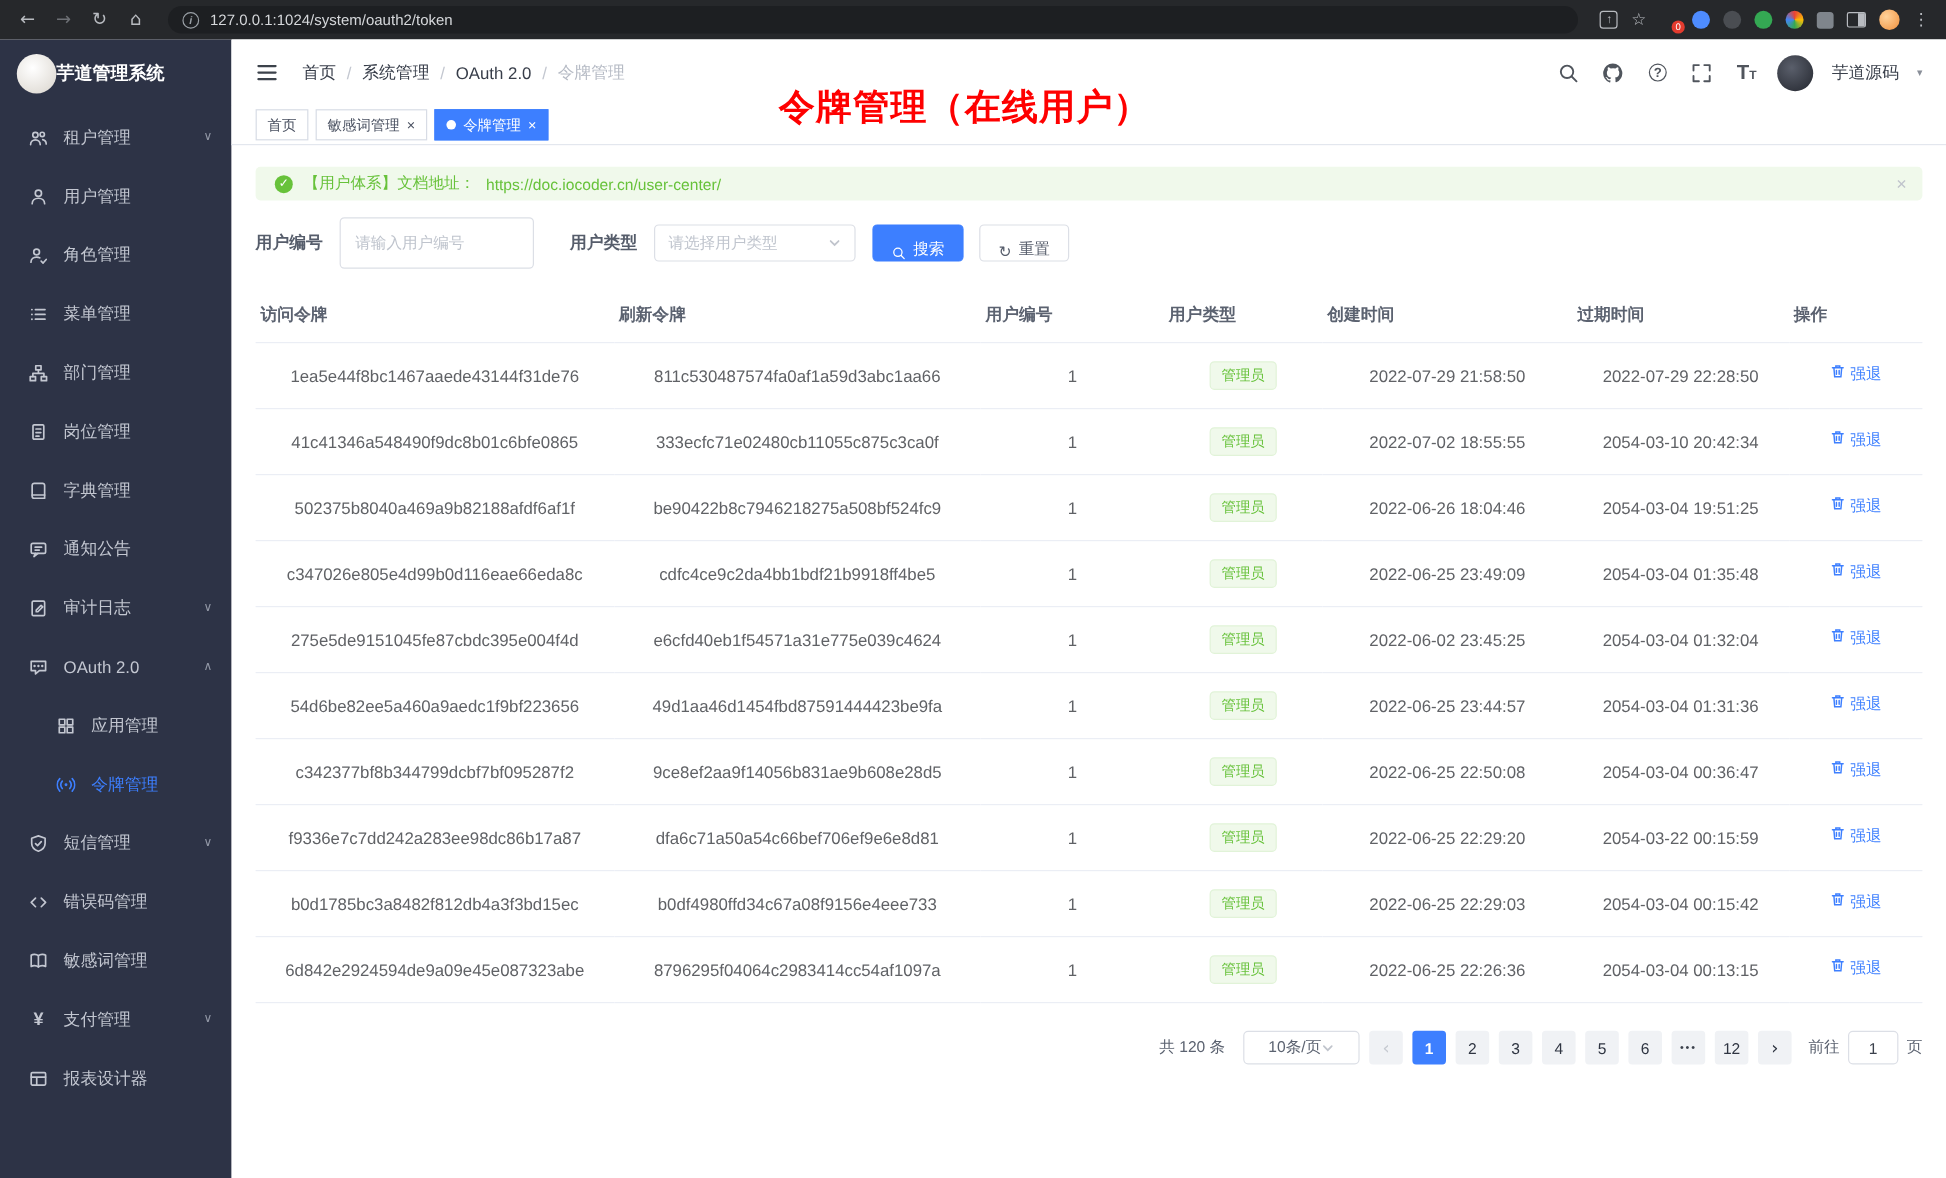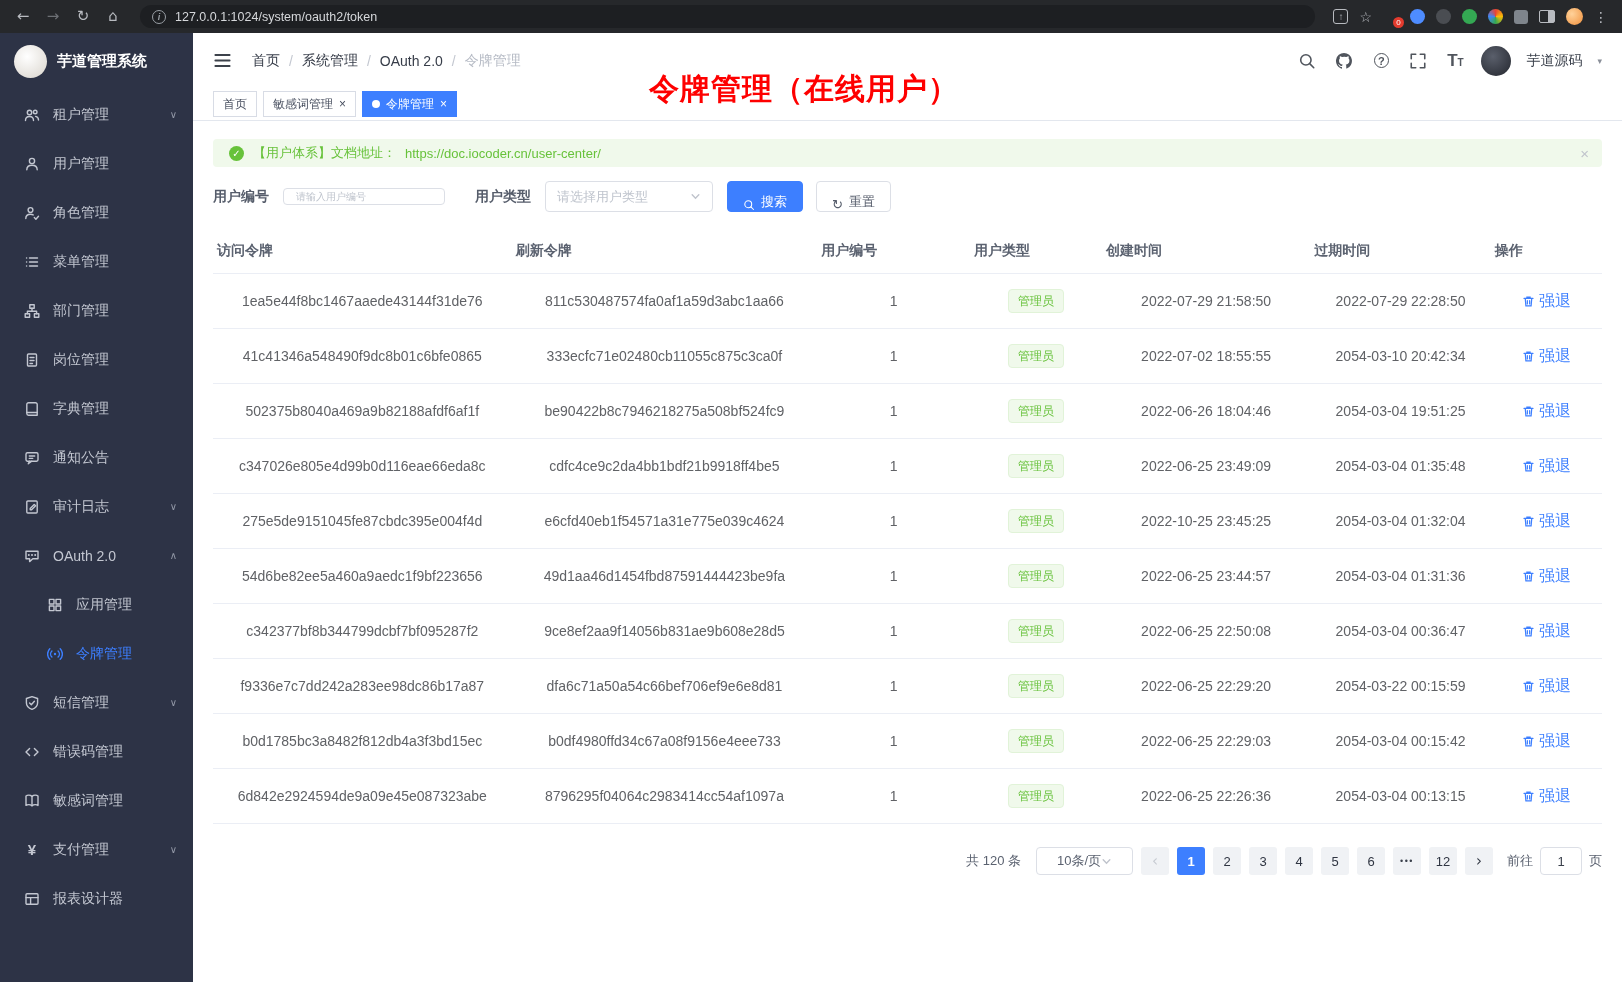--- a/index.html
+++ b/index.html
@@ -31,21 +31,21 @@
   .dot-multi{background:conic-gradient(#ea4335,#fbbc05,#34a853,#4285f4,#ea4335)}
   .ext-wrap{position:relative;width:16px;height:16px}
   .ext-sq{width:14px;height:14px;background:#9aa0a6;border-radius:3px;margin-top:1px}
   .ext-badge{position:absolute;right:-5px;bottom:-3px;background:#e33b2e;color:#fff;font-size:8px;min-width:11px;height:11px;border-radius:6px;display:flex;align-items:center;justify-content:center;padding:0 2px}
   .panel-ic{width:16px;height:13px;border:1.5px solid #b8bbc0;border-radius:2px;background:linear-gradient(to right,transparent 60%,#b8bbc0 60%)}
   .b-avatar{width:17px;height:17px;border-radius:50%;background:radial-gradient(circle at 35% 35%,#ffd29a,#f0903c)}
 
   
   .app{display:flex;height:949px}
   .sidebar{width:193px;flex:none;background:var(--side-bg);color:#c3c7d1;overflow:hidden}
-  .logo{height:57px;display:flex;align-items:center;gap:10px;padding-left:14px}
+  .logo{height:57px;display:flex;align-items:center;padding-left:14px}
   .logo-av{width:33px;height:33px;border-radius:50%;background:radial-gradient(circle at 40% 35%,#ffffff,#d9d4cc);flex:none}
   .logo-title{color:#fff;font-size:15px;font-weight:700}
   .side-item{height:49px;display:flex;align-items:center;gap:12px;padding:0 16px 0 23px;font-size:14px;cursor:pointer}
   .side-item.sub{padding-left:46px}
   .side-item.active{color:var(--primary)}
   .side-item .ic{width:18px;height:18px;display:flex;align-items:center;justify-content:center;flex:none}
   .side-item .ic svg{width:16px;height:16px}
   .side-item .lbl{flex:1;white-space:nowrap}
   .chev{font-size:10px;color:#9298a6;font-family:"DejaVu Sans",sans-serif}
   .yen{font-size:15px;font-weight:700;line-height:1}
@@ -82,36 +82,36 @@
   
   .content{flex:1;padding:18px 20px 0}
 
   .alert{height:28px;background:#f0f9eb;border-radius:4px;display:flex;align-items:center;gap:9px;padding:0 16px;font-size:13px;color:var(--green);position:relative;margin-bottom:14px}
   .chk{width:15px;height:15px;border-radius:50%;background:var(--green);color:#fff;font-size:10px;display:flex;align-items:center;justify-content:center;flex:none;font-family:"DejaVu Sans",sans-serif}
   .alert a{color:var(--green);text-decoration:none}
   .alert .close{position:absolute;right:13px;color:#c0c4cc;font-size:15px;cursor:pointer}
 
   .filter{display:flex;align-items:center;margin-bottom:17px;font-size:14px}
   .flabel{font-weight:700;color:#565d6b;margin-right:14px;white-space:nowrap}
-  .finput{width:162px;height:17px;border:1px solid #dcdfe6;border-radius:4px;padding:0 12px;font-size:10px;color:var(--txt);outline:none;font-family:inherit}
+  .finput{width:162px;height:43px;border:1px solid #dcdfe6;border-radius:4px;padding:0 12px;font-size:13px;color:var(--txt);outline:none;font-family:inherit}
   .finput::placeholder{color:#bfc4cd}
   .gap{width:30px}
   .fselect{width:168px;height:31px;border:1px solid #dcdfe6;border-radius:4px;display:flex;align-items:center;justify-content:space-between;padding:0 11px;font-size:13px;color:#bfc4cd;cursor:pointer;background:#fff}
   .fselect .cic{color:#c0c4cc}
   .btn{height:31px;border-radius:4px;display:inline-flex;align-items:flex-end;gap:6px;padding:0 15px;font-size:13px;cursor:pointer;border:1px solid transparent;font-family:inherit}
   .btn .ic svg{width:12px;height:12px}
   .btn-primary{background:var(--primary);border-color:var(--primary);color:#fff;margin-left:14px}
   .btn-plain{background:#fff;border-color:#dcdfe6;color:#565d6b;margin-left:13px}
   .rfr{font-size:13px;font-family:"DejaVu Sans",sans-serif;line-height:1}
 
   table{width:100%;border-collapse:collapse;table-layout:fixed}
   th{font-size:14px;font-weight:700;color:#5b6270;padding:13px 4px;border-bottom:1px solid var(--border);text-align:left;white-space:nowrap}
   td{font-size:14px;color:var(--txt);padding:15px 4px;border-bottom:1px solid var(--border);text-align:center;white-space:nowrap;overflow:hidden}
   .tag-green{display:inline-block;background:#f0f9eb;border:1px solid #e1f3d8;color:var(--green);font-size:12px;padding:2px 9px;border-radius:4px;line-height:1.5}
-  .op-link{color:var(--primary);font-size:16px;display:inline-flex;align-items:center;gap:4px;cursor:pointer}
+  .op-link{color:var(--primary);font-size:13px;display:inline-flex;gap:4px;cursor:pointer}
 
   .pager{display:flex;align-items:center;justify-content:flex-end;gap:8px;margin-top:23px;font-size:13px;color:#5b6270}
   .ptotal{margin-right:7px}
   .psize{width:97px;height:28px;border:1px solid #dcdfe6;border-radius:4px;display:flex;align-items:center;justify-content:center;padding:0 9px;background:#fff;cursor:pointer}
   .psize .cic{color:#c0c4cc}
   .pbtn{min-width:28px;height:28px;border-radius:3px;background:#f0f2f5;display:flex;align-items:center;justify-content:center;color:#2f3542;cursor:pointer;padding:0 4px}
   .pbtn.arrow{font-family:"DejaVu Sans",sans-serif;font-size:15px}
   .pbtn.disabled{color:#c6cad1;cursor:default}
   .pbtn.active{background:var(--primary);color:#fff;font-weight:700}
   .pbtn.dots{font-size:9px;letter-spacing:1.5px;color:#3b414c}
@@ -507,21 +507,21 @@
                     </svg>
                   </span>
                   <span>强退</span>
                 </span></td>
             </tr>
             <tr>
               <td>275e5de9151045fe87cbdc395e004f4d</td>
               <td>e6cfd40eb1f54571a31e775e039c4624</td>
               <td>1</td>
               <td><span class="tag-green">管理员</span></td>
-              <td>2022-10-25 23:45:25</td>
+              <td>2022-06-02 23:45:25</td>
               <td>2054-03-04 01:32:04</td>
               <td><span class="op-link">
                   <span>
                     <svg width="13" height="13" viewBox="0 0 16 16" fill="none" stroke="currentColor" stroke-width="1.5" stroke-linecap="round">
                       <path d="M2.5 4.2h11M6 4V2.5h4V4M4 4.2l.8 9.3h6.4l.8-9.3M6.6 7v4M9.4 7v4"></path>
                     </svg>
                   </span>
                   <span>强退</span>
                 </span></td>
             </tr>

